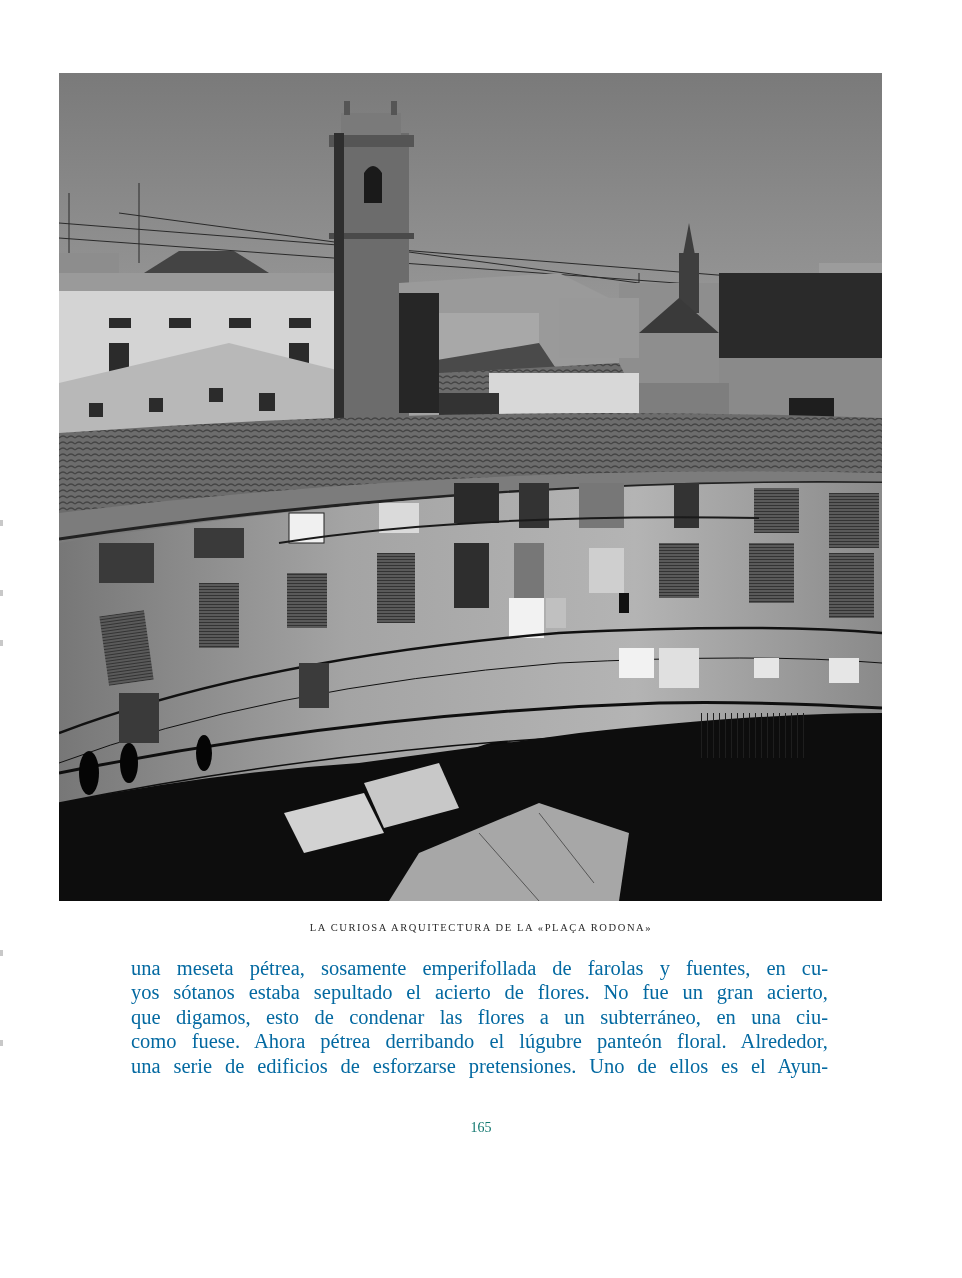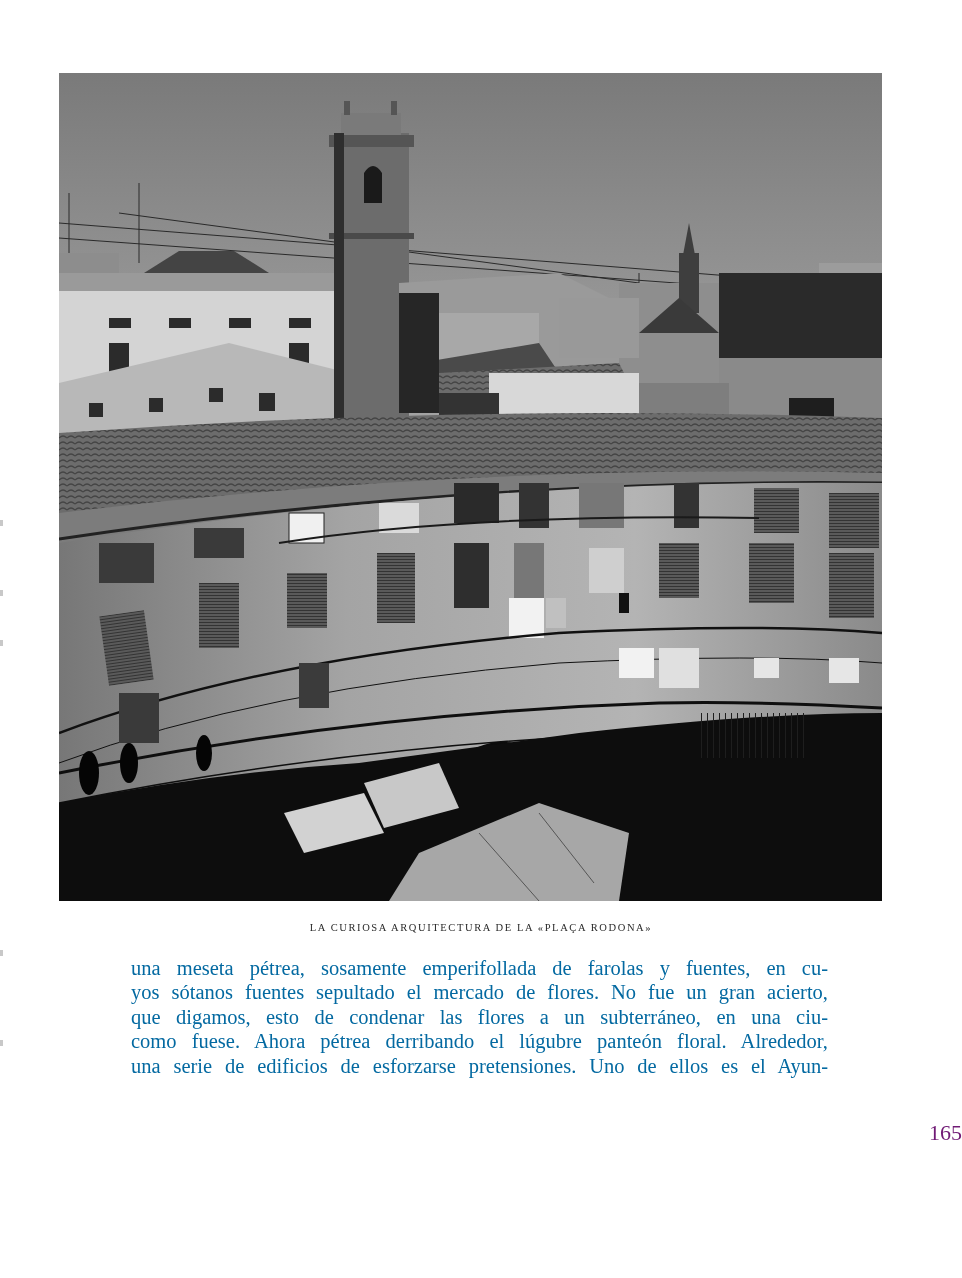--- a/index.html
+++ b/index.html
@@ -63,23 +63,23 @@
       text-align-last: justify;
       white-space: nowrap;
       height: 24.4px;
       overflow: visible;
     }
     .page-number {
       position: absolute;
       left: 0;
       width: 962px;
       top: 1080px;
-      text-align: right;
-      font-size: 22px;
-      color: #701a75;
+      text-align: center;
+      font-size: 14px;
+      color: #0f766e;
       font-family: "Liberation Serif", "DejaVu Serif", serif;
     }
     .watermark {
       position: absolute;
       right: 14px;
       bottom: 12px;
       font-family: "DejaVu Sans", sans-serif;
       font-weight: bold;
       font-size: 17px;
       color: #ffffff;
@@ -275,21 +275,21 @@
         <ellipse cx="70" cy="690" rx="9" ry="20"></ellipse>
         <ellipse cx="145" cy="680" rx="8" ry="18"></ellipse>
       </g>
     </svg>
   </div>
 
   <div class="caption">LA CURIOSA ARQUITECTURA DE LA «PLAÇA RODONA»</div>
 
   <div class="body-text">
     <span class="line">una meseta pétrea, sosamente emperifollada de farolas y fuentes, en cu-</span>
-    <span class="line">yos sótanos fuentes sepultado el mercado de flores. No fue un gran acierto,</span>
+    <span class="line">yos sótanos estaba sepultado el acierto de flores. No fue un gran acierto,</span>
     <span class="line">que digamos, esto de condenar las flores a un subterráneo, en una ciu-</span>
     <span class="line">como fuese. Ahora pétrea derribando el lúgubre panteón floral. Alrededor,</span>
     <span class="line">una serie de edificios de esforzarse pretensiones. Uno de ellos es el Ayun-</span>
   </div>
 
   <div class="page-number">165</div>
 
   <div class="watermark">todocoleccion</div>
 </div>
 

